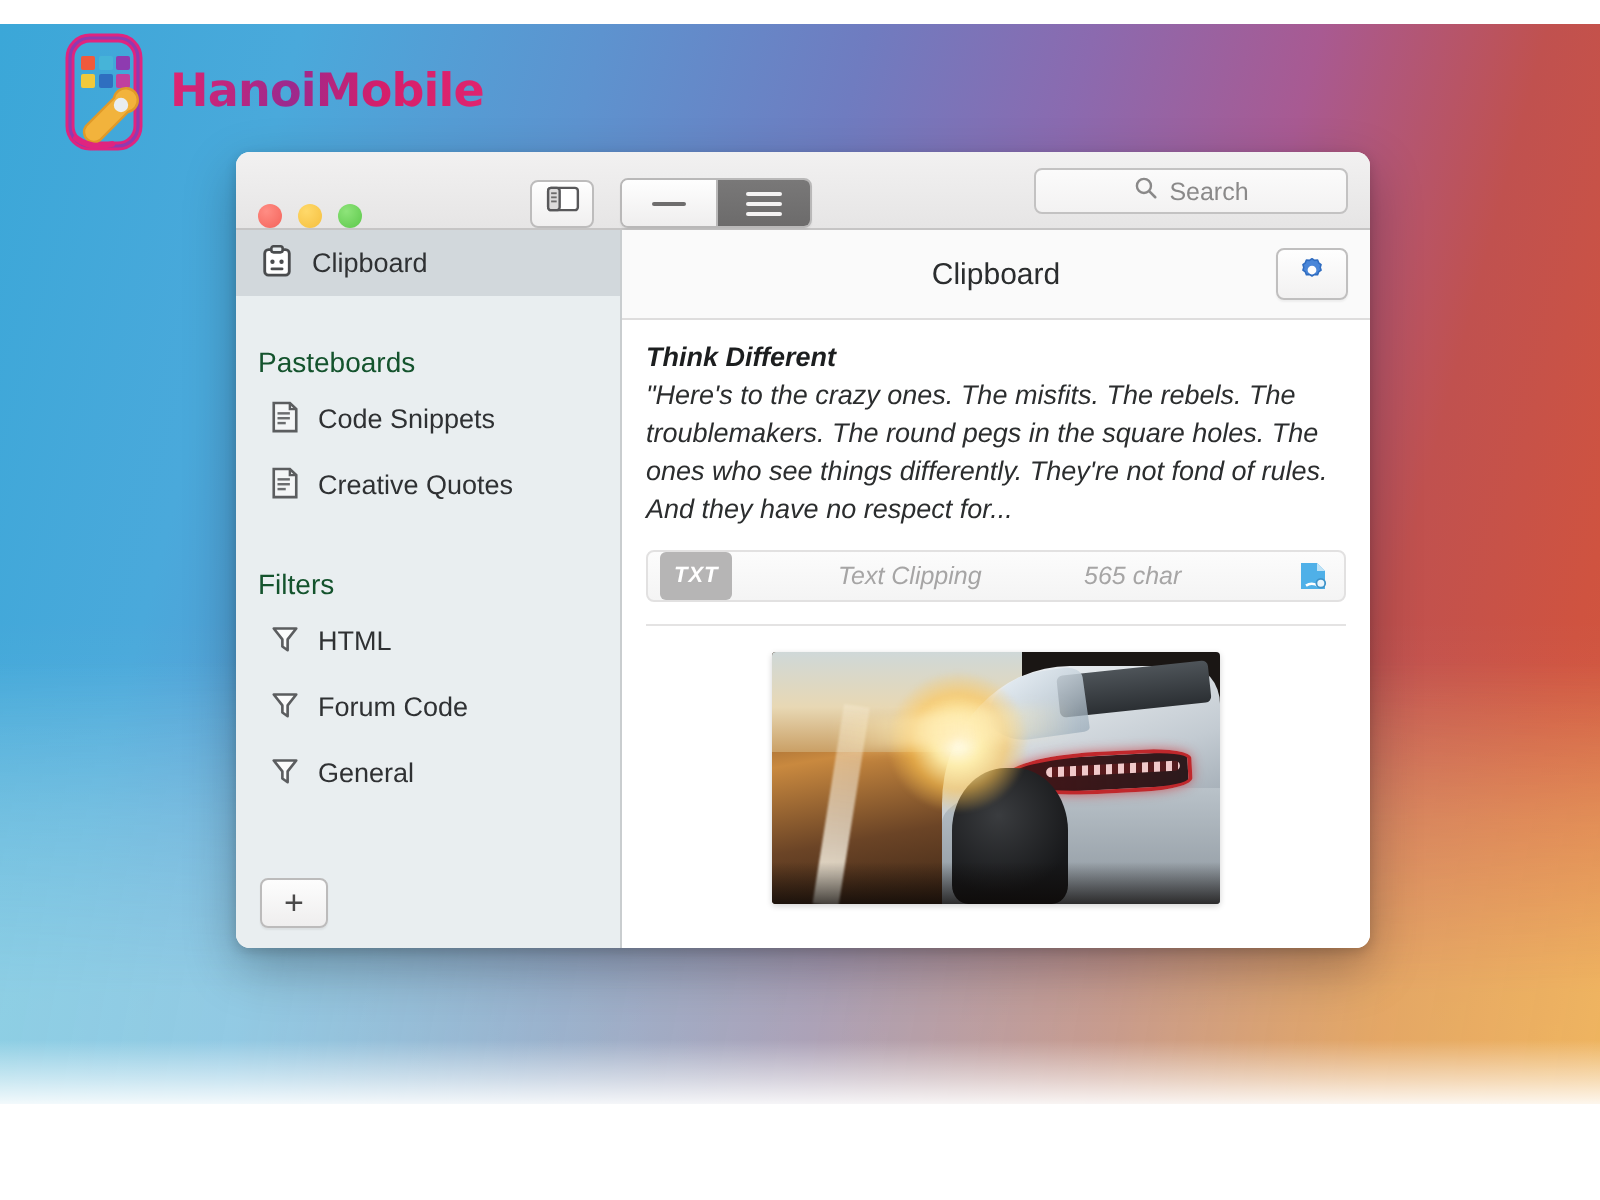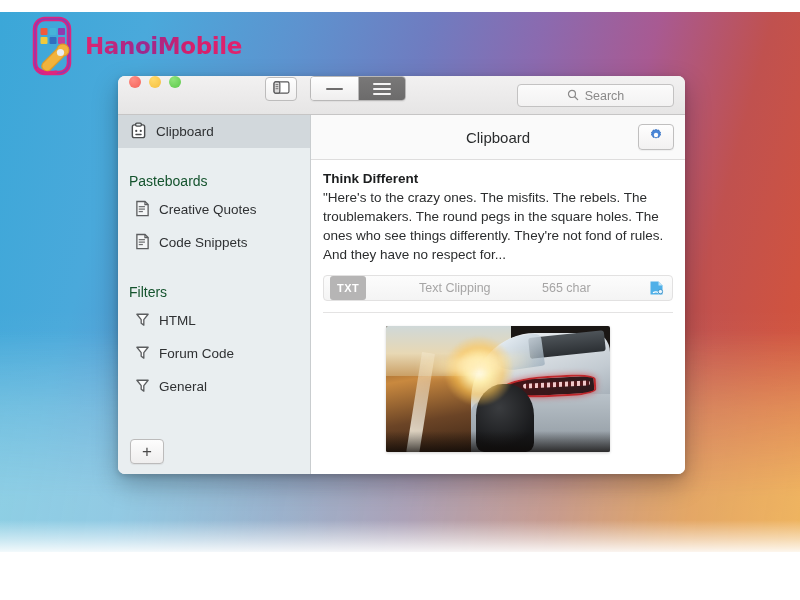--- a/index.html
+++ b/index.html
@@ -66,21 +66,21 @@
     box-shadow:0 10px 26px rgba(0,0,0,0.28), 0 2px 6px rgba(0,0,0,0.16);
     z-index:30;
     display:flex; flex-direction:column;
   }
 
   
   #titlebar {
     height:39px; flex:0 0 39px;
     background:linear-gradient(to bottom,#f2f1f1 0%,#e6e5e5 100%);
     border-bottom:1px solid #c6c5c5;
-    display:flex; align-items:flex-start;
+    display:flex; align-items:flex-end;
     position:relative;
   }
   #traffic { display:flex; gap:8px; padding-left:11px; }
   .light { width:12px; height:12px; border-radius:50%; }
   .light.red    { background:radial-gradient(circle at 35% 30%, #ff8d84, #f4635a); }
   .light.yellow { background:radial-gradient(circle at 35% 30%, #ffd96a, #f5bf3e); }
   .light.green  { background:radial-gradient(circle at 35% 30%, #8ee47a, #5cc84a); }
 
   #tb-controls { display:flex; align-items:center; gap:13px; margin-left:84px; }
 
@@ -166,21 +166,21 @@
   #detail-title { font-size:15px; color:#2b2d2e; font-weight:normal; }
   #gear-button {
     position:absolute; right:11px; top:9px;
     width:36px; height:26px;
     background:linear-gradient(to bottom,#fefefe,#f2f1f1);
     border:1px solid #c0bfbf; border-radius:4px;
     display:flex; align-items:center; justify-content:center;
     box-shadow:0 1px 1px rgba(0,0,0,0.05);
   }
 
-  #detail-scroll { flex:1; overflow:hidden; }
+  #detail-scroll { flex:1; overflow:hidden;font-style:italic; }
 
   .clip-card { padding:11px 12px 0 12px; }
   .clip-title { font-size:13.5px; font-weight:bold; color:#1c1e1f; margin-bottom:2px; }
   .clip-text { font-size:13.5px; color:#2b2d2e; line-height:1.42; }
 
   .meta-bar {
     margin-top:10px;
     height:26px;
     background:linear-gradient(to bottom,#fcfcfc,#f4f4f4);
     border:1px solid #e2e1e1; border-radius:4px;
@@ -369,34 +369,34 @@
         <div class="side-row indent">
           <span>
             <svg viewBox="0 0 16 18" width="15" height="17" aria-hidden="true">
               <path d="M2 1.5 h8.6 L14 4.8 V16.5 H2 Z" fill="#f4f6f7" stroke="#5b5d5f" stroke-width="1.4"></path>
               <path d="M10.6 1.5 V4.8 H14" fill="none" stroke="#5b5d5f" stroke-width="1.3"></path>
               <rect x="4" y="6.4" width="6.6" height="1.3" fill="#6b6d6f"></rect>
               <rect x="4" y="9" width="6.6" height="1.3" fill="#6b6d6f"></rect>
               <rect x="4" y="11.6" width="4.4" height="1.3" fill="#6b6d6f"></rect>
             </svg>
           </span>
-          <span>Creative Quotes</span>
+          <span>Code Snippets</span>
         </div>
 
         <div class="side-row indent">
           <span>
             <svg viewBox="0 0 16 18" width="15" height="17" aria-hidden="true">
               <path d="M2 1.5 h8.6 L14 4.8 V16.5 H2 Z" fill="#f4f6f7" stroke="#5b5d5f" stroke-width="1.4"></path>
               <path d="M10.6 1.5 V4.8 H14" fill="none" stroke="#5b5d5f" stroke-width="1.3"></path>
               <rect x="4" y="6.4" width="6.6" height="1.3" fill="#6b6d6f"></rect>
               <rect x="4" y="9" width="6.6" height="1.3" fill="#6b6d6f"></rect>
               <rect x="4" y="11.6" width="4.4" height="1.3" fill="#6b6d6f"></rect>
             </svg>
           </span>
-          <span>Code Snippets</span>
+          <span>Creative Quotes</span>
         </div>
 
         <div class="group-label">Filters</div>
 
         <div class="side-row indent">
           <span>
             <svg viewBox="0 0 16 16" width="15" height="15" aria-hidden="true">
               <path d="M2 2.4 h12 L9.4 8.2 V14 L6.6 12 V8.2 Z" fill="#fbfcfc" stroke="#5b5d5f" stroke-width="1.4" stroke-linejoin="round"></path>
             </svg>
           </span>

